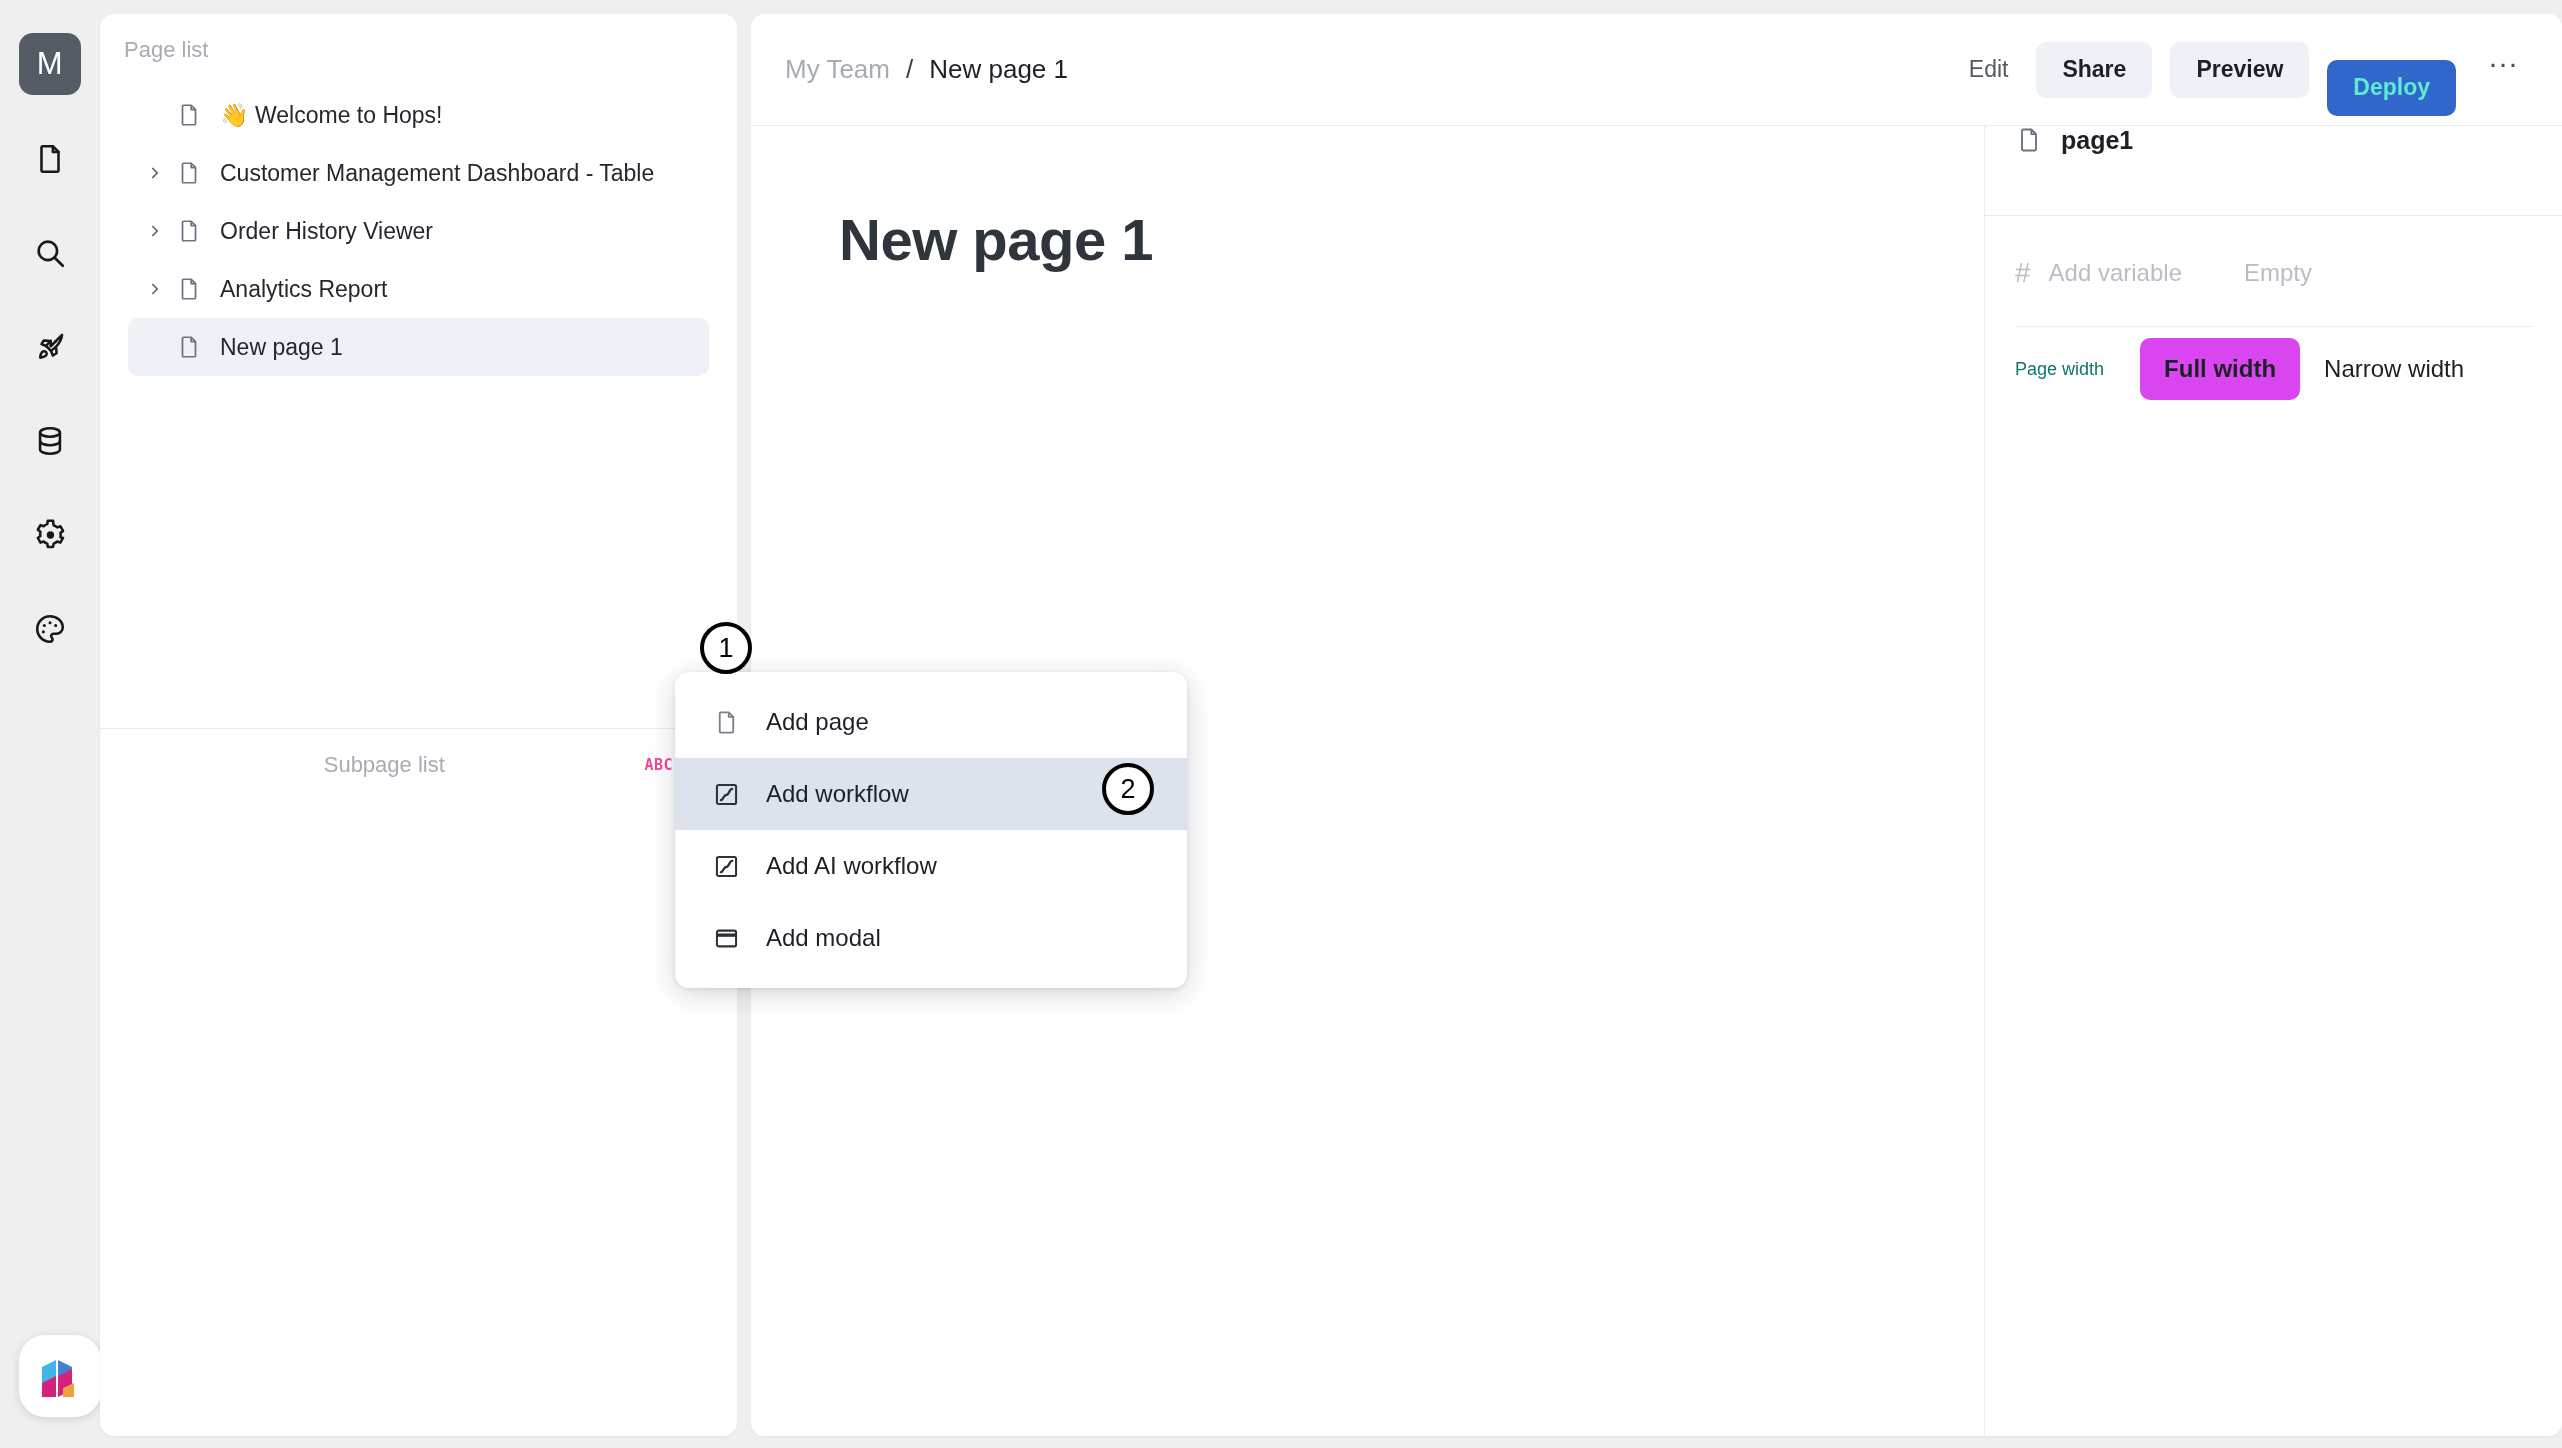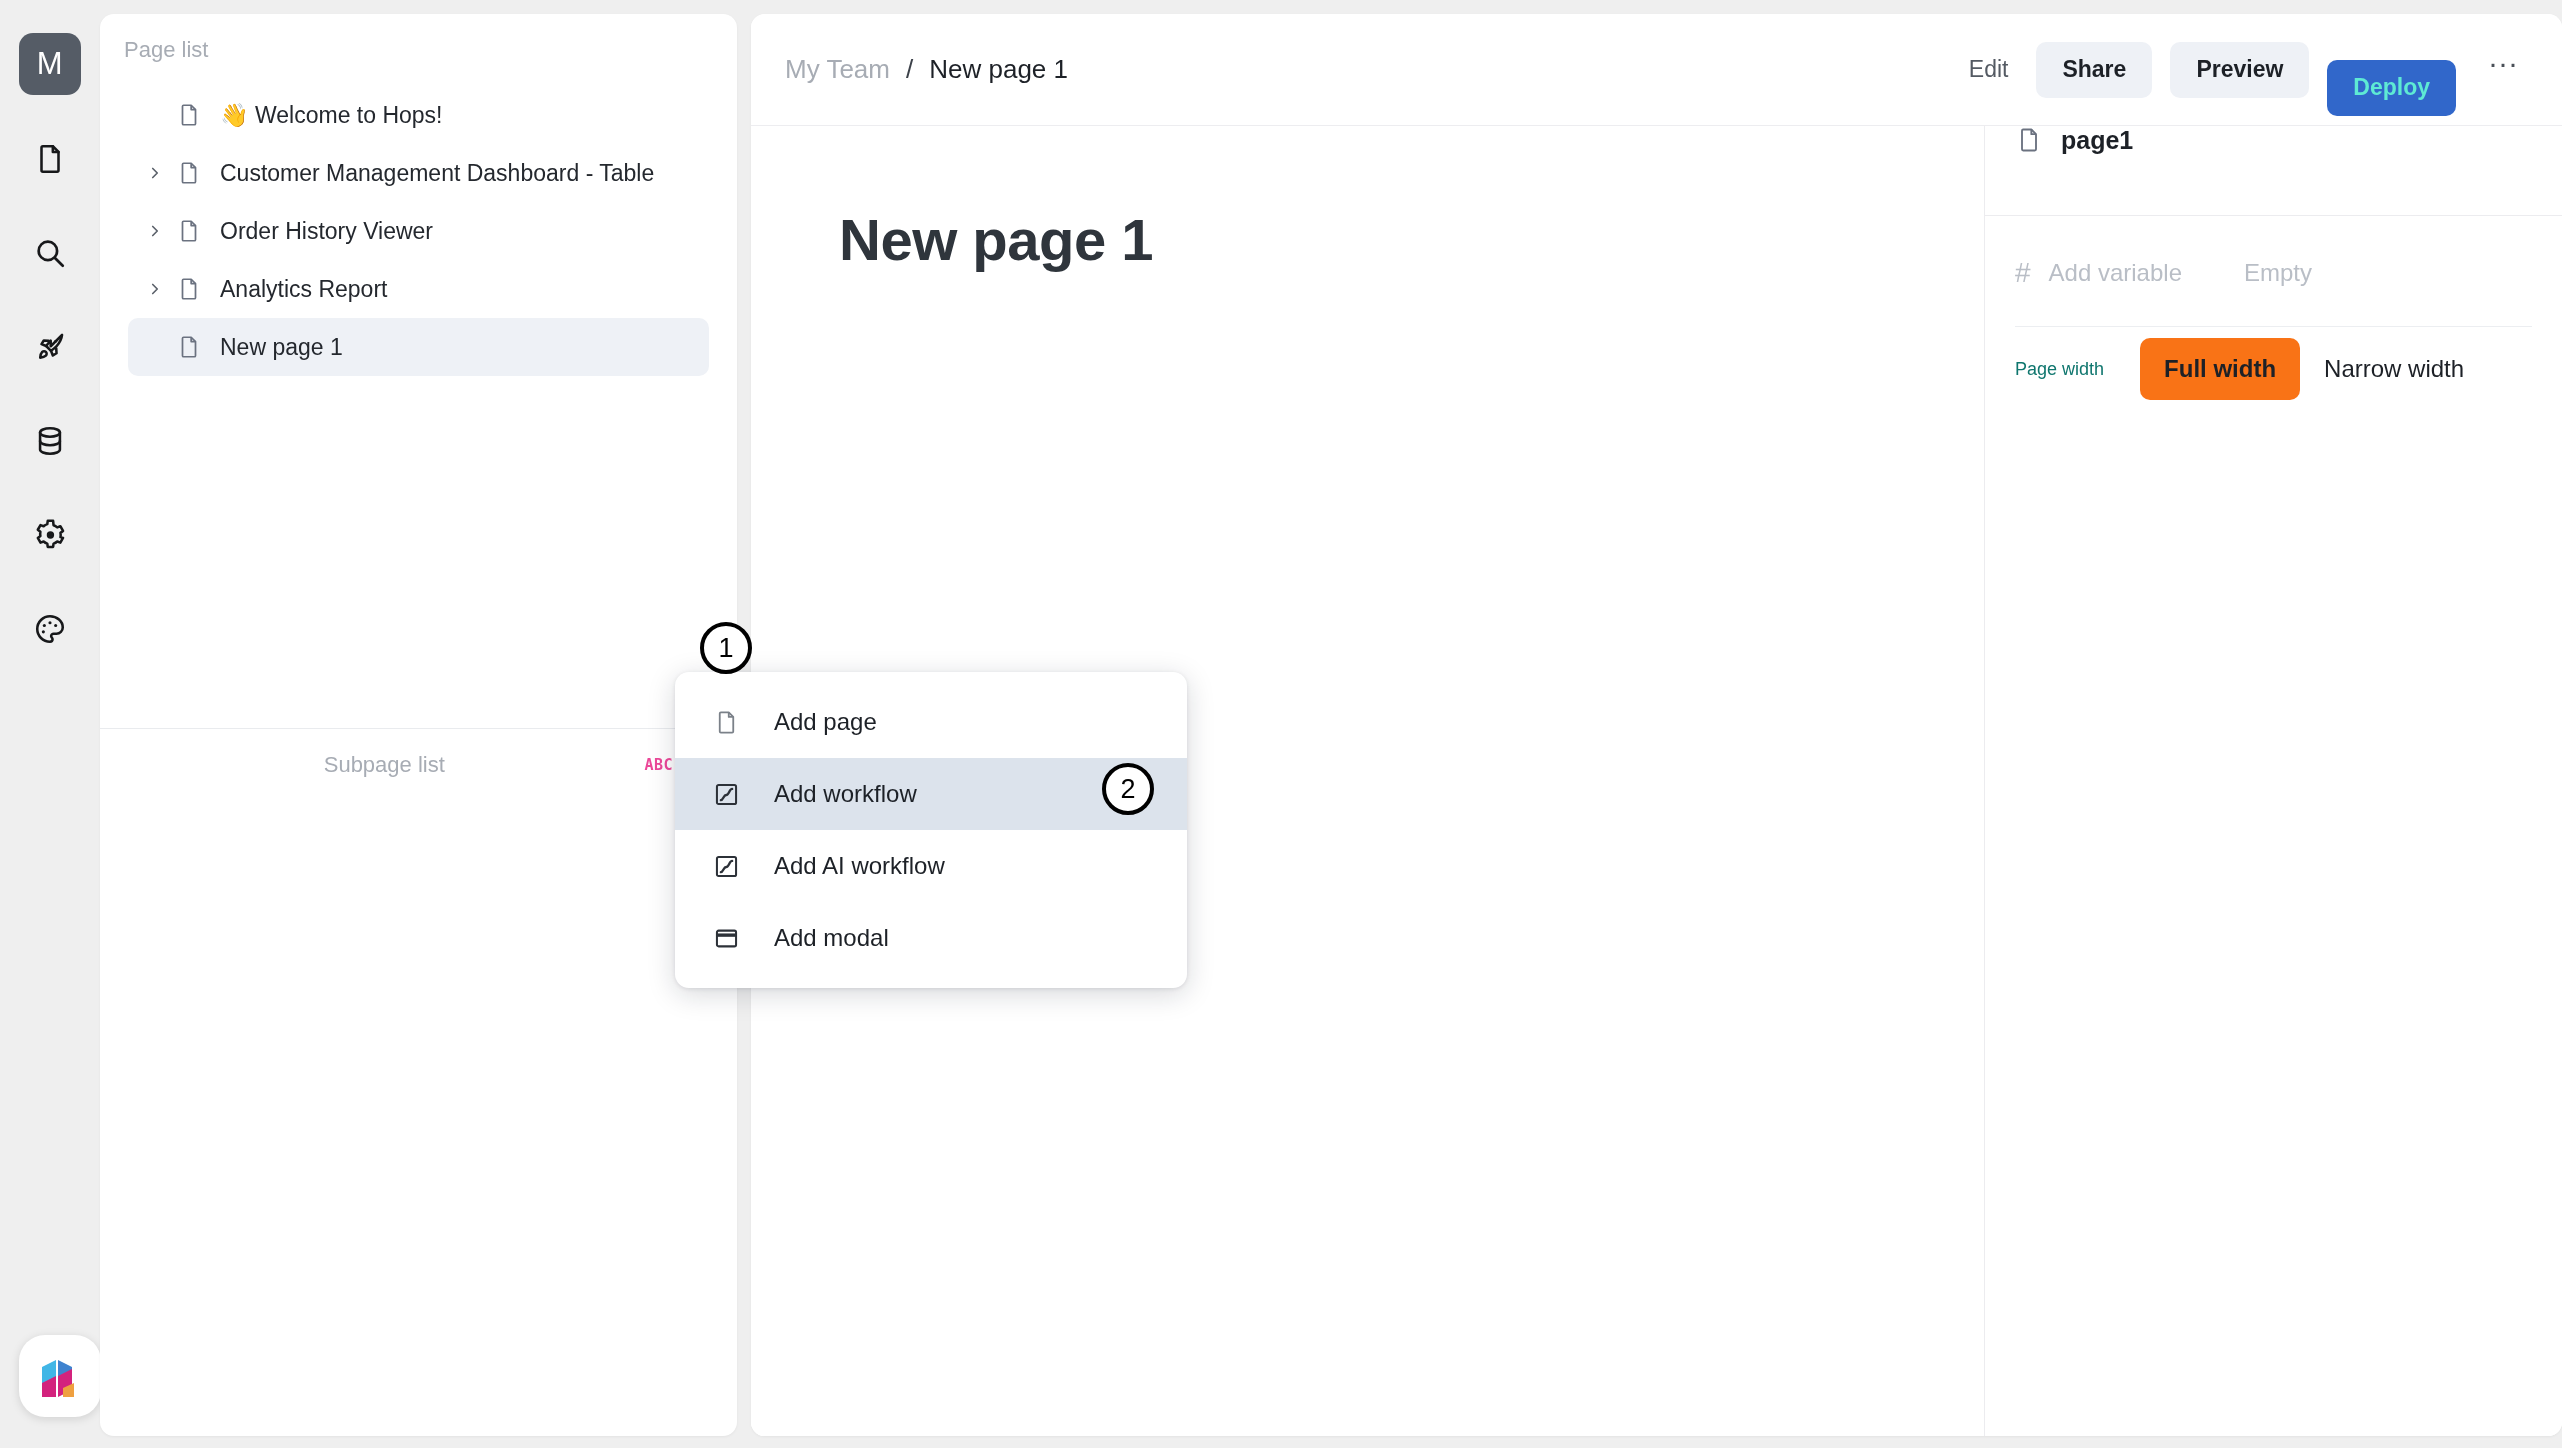--- a/index.html
+++ b/index.html
@@ -163,21 +163,21 @@
     border-radius: 14px;
     box-shadow: 0 6px 28px rgba(16,24,40,.17), 0 1px 4px rgba(16,24,40,.10);
     padding: 14px 0;
     z-index: 40;
   }
   .menu-item {
     display: flex;
     align-items: center;
     height: 72px;
     padding-left: 35px;
-    gap: 32px;
+    gap: 24px;
     position: relative;
   }
   .menu-item.active { background: #dce3ec; }
   .menu-ico {
     width: 32px;
     flex: 0 0 32px;
     display: flex;
     align-items: center;
     justify-content: center;
     color: #3b4047;
@@ -332,21 +332,21 @@
   .seg {
     height: 62px;
     display: flex;
     align-items: center;
     padding: 0 24px;
     border-radius: 10px;
     font-size: 24px;
     color: #1d2127;
     font-weight: bold;
   }
-  .seg.on { background: #f97316; }
+  .seg.on { background: #d946ef; }
   .seg.off { font-weight: normal; }
 </style>
 </head>
 <body>
 
 <div class="app">
 
   <div class="rail">
     <div class="rail-avatar">M</div>
 

